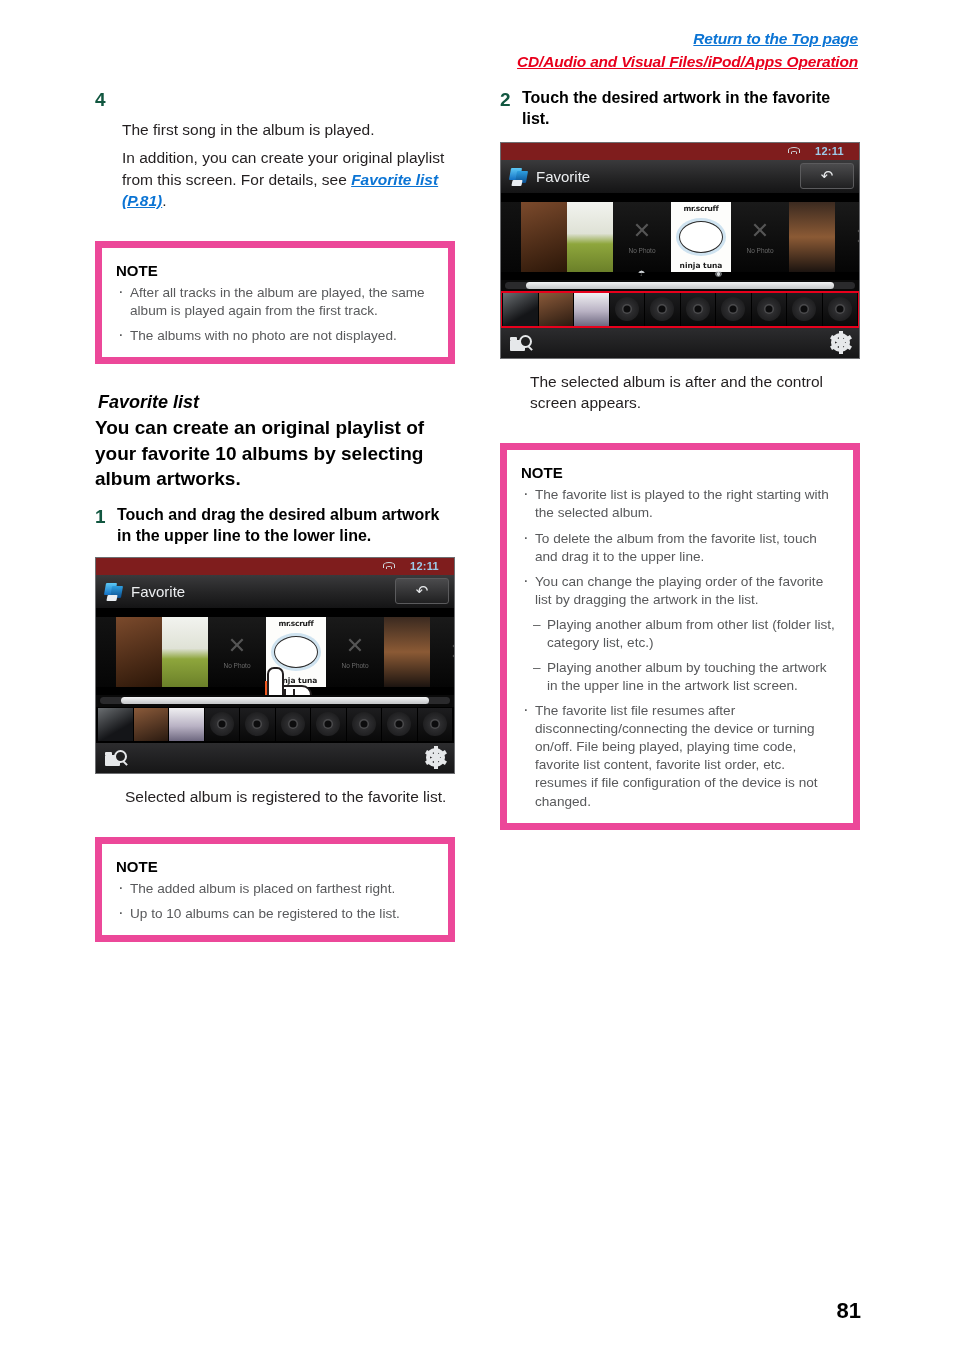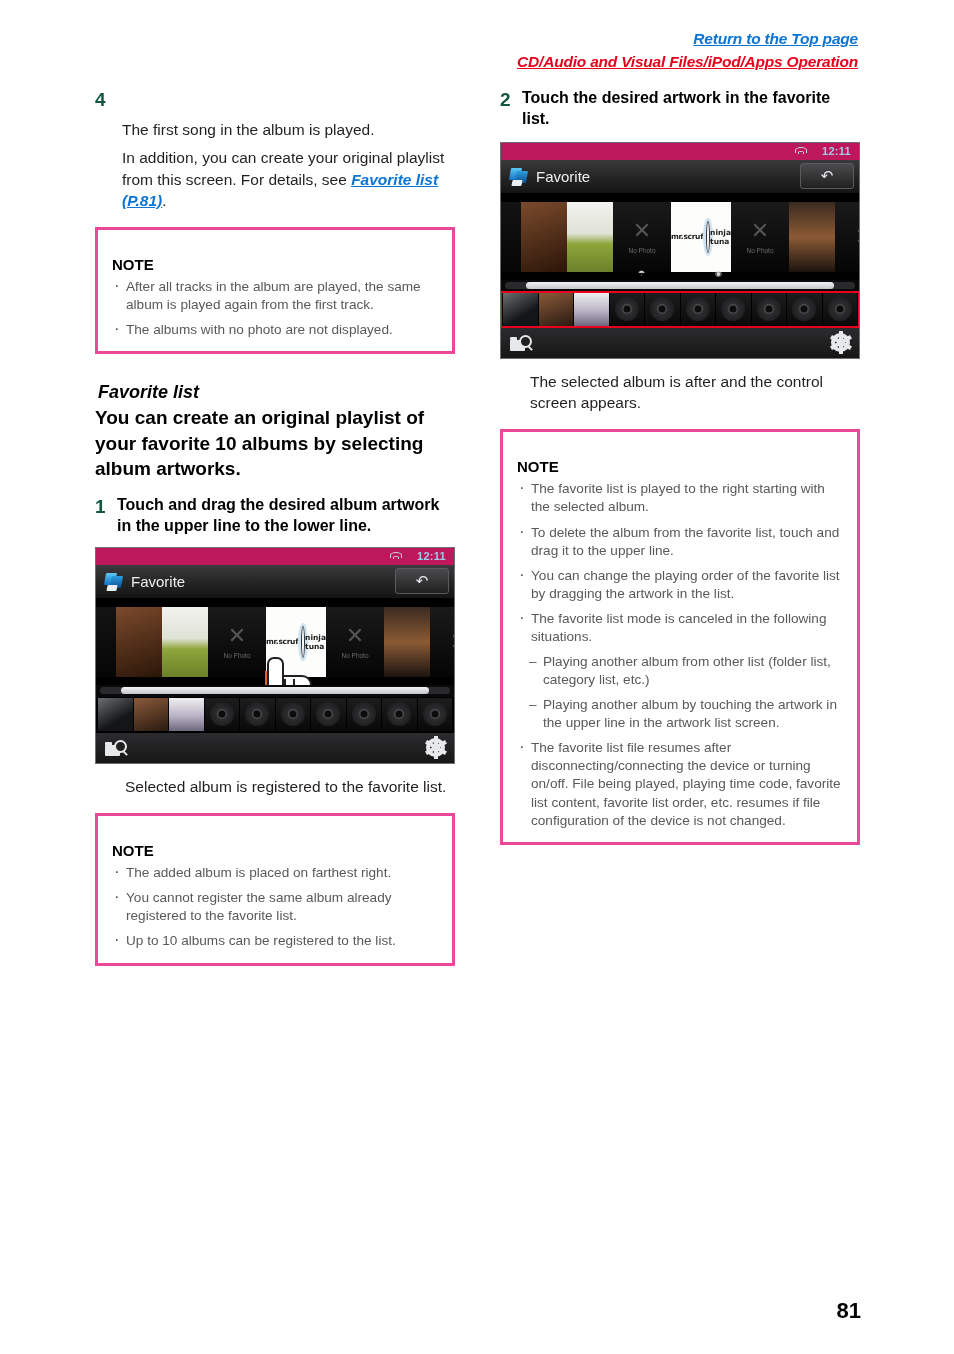--- a/index.html
+++ b/index.html
@@ -31,24 +31,24 @@
     width:22px;flex:0 0 22px;
   }
   .step-title{font-weight:bold;font-size:16px;line-height:1.30;color:#000;}
   .step-body{margin-left:27px;}
   .para{font-size:15.5px;line-height:1.38;margin:7px 0 0 0;color:#231f20;}
   .link{color:#0b74d4;font-weight:bold;font-style:italic;text-decoration:underline;}
   .after-note{font-size:15.5px;line-height:1.38;margin:12px 0 10px 30px;color:#231f20;}
 
   
   .note{
-    border:3px solid #ec4899;
+    border:7px solid #ec4899;
     background:#ffffff;
-    padding:26px 14px 12px 14px;
-    margin-top:16px;
+    padding:14px 14px 12px 14px;
+    margin-top:30px;
   }
   .note-title{font-weight:bold;font-size:15px;color:#000;margin-bottom:5px;}
   .note ul{list-style:none;margin:0;padding:0;}
   .note li{
     position:relative;padding-left:14px;margin-bottom:7px;
     font-size:13.6px;line-height:1.33;color:#58595b;
   }
   .note li:last-child{margin-bottom:0;}
   .note li:before{content:"\00B7";position:absolute;left:2px;top:-3px;font-size:17px;color:#58595b;}
   .note li.dash{padding-left:26px;}
@@ -57,22 +57,22 @@
   
   .sec-head{font-weight:bold;font-style:italic;font-size:18px;color:#000;margin:28px 0 2px 3px;}
   .sec-lede{font-weight:bold;font-size:19px;line-height:1.33;color:#000;margin:0 0 14px 0;}
 
   
   .device{
     position:relative;width:358px;height:215px;background:#000;
     border:1px solid #6d6e71;margin-top:10px;overflow:hidden;
   }
   .dev-status{
-    position:relative;height:17px;background:#be185d;
-    display:flex;align-items:center;justify-content:flex-end;padding-right:8px;gap:15px;
+    position:relative;height:17px;background:#7f1d1d;
+    display:flex;align-items:center;justify-content:flex-end;padding-right:15px;gap:15px;
   }
   .dev-clock{color:#9ecbe8;font-size:11px;font-weight:bold;letter-spacing:0.3px;}
   .wifi{width:12px;height:9px;position:relative;}
   .wifi i{position:absolute;left:50%;transform:translateX(-50%);border-radius:50% 50% 0 0;border:1.5px solid #cfd6da;border-bottom:none;}
   .wifi i.a{width:10px;height:5px;top:0;}
   .wifi i.b{width:4px;height:2px;top:4px;border-width:1.6px;}
 
   .dev-title{
     height:33px;background:linear-gradient(180deg,#3a3a3c 0%,#242425 55%,#141415 100%);
     display:flex;align-items:center;padding:0 5px;border-bottom:1px solid #000;
@@ -97,21 +97,21 @@
     width:58px;background:linear-gradient(180deg,#1a1a1a,#050505);
     display:flex;flex-direction:column;align-items:center;justify-content:center;color:#4c4c4c;
   }
   .cover.nophoto .x{font-size:22px;line-height:1;color:#555;}
   .cover.nophoto .np{font-size:6.5px;margin-top:5px;color:#6a6a6a;}
   .art-a{background:linear-gradient(160deg,#7b4a2c,#2b1608);}
   .art-b{background:linear-gradient(180deg,#f2f3ef 0%,#dfe2d6 45%,#8ea63c 60%,#6b8029 100%);}
   .art-d{background:linear-gradient(180deg,#3b2a20,#8b5a35 50%,#1c1410);}
   .art-e{background:linear-gradient(180deg,#222,#0a0a0a);}
   .scruff{
-    width:60px;background:#fdfdfb;display:flex;
+    width:60px;background:#fdfdfb;display:flex;flex-direction:column;
     align-items:center;justify-content:space-between;padding:2px 0;box-sizing:border-box;
   }
   .scruff .t{font-size:7.5px;color:#1a1a1a;font-family:"DejaVu Sans", sans-serif;font-weight:bold;letter-spacing:-0.3px;}
   .scruff .blob{width:42px;height:30px;border-radius:50%;background:#ffffff;border:1.4px solid #2b2b2b;box-shadow:0 0 0 3px #cfe3f0;}
   .scruff .b{font-size:7.5px;color:#1a1a1a;font-family:"DejaVu Sans", sans-serif;font-weight:bold;}
   .mini-ico{position:absolute;bottom:2px;width:100%;display:flex;justify-content:center;gap:70px;}
   .mini-ico span{color:#cfd3d6;font-size:8px;}
 
   .dev-scroll{height:12px;background:#0a0a0a;display:flex;align-items:center;padding:0 4px;}
   .dev-scroll .track{flex:1;height:7px;border-radius:4px;background:#2a2a2c;position:relative;}
@@ -298,21 +298,20 @@
         </span>
       </div>
     </div>
 
     <p class="after-note">Selected album is registered to the favorite list.</p>
 
     <div class="note">
       <div class="note-title">NOTE</div>
       <ul>
         <li>The added album is placed on farthest right.</li>
-        <li>You cannot register the same album already registered to the favorite list.</li>
         <li>Up to 10 albums can be registered to the list.</li>
       </ul>
     </div>
   </div>
 
   <div class="col col-right">
 
     <div class="step">
       <div class="step-num">2</div>
       <div class="step-title">Touch the desired artwork in the favorite list.</div>
@@ -416,21 +415,20 @@
     </div>
 
     <p class="after-note">The selected album is after and the control screen appears.</p>
 
     <div class="note">
       <div class="note-title">NOTE</div>
       <ul>
         <li>The favorite list is played to the right starting with the selected album.</li>
         <li>To delete the album from the favorite list, touch and drag it to the upper line.</li>
         <li>You can change the playing order of the favorite list by dragging the artwork in the list.</li>
-        <li>The favorite list mode is canceled in the following situations.</li>
         <li class="dash">Playing another album from other list (folder list, category list, etc.)</li>
         <li class="dash">Playing another album by touching the artwork in the upper line in the artwork list screen.</li>
         <li>The favorite list file resumes after disconnecting/connecting the device or turning on/off. File being played, playing time code, favorite list content, favorite list order, etc. resumes if file configuration of the device is not changed.</li>
       </ul>
     </div>
   </div>
 
   <div class="pageno">81</div>
 </div>
 

